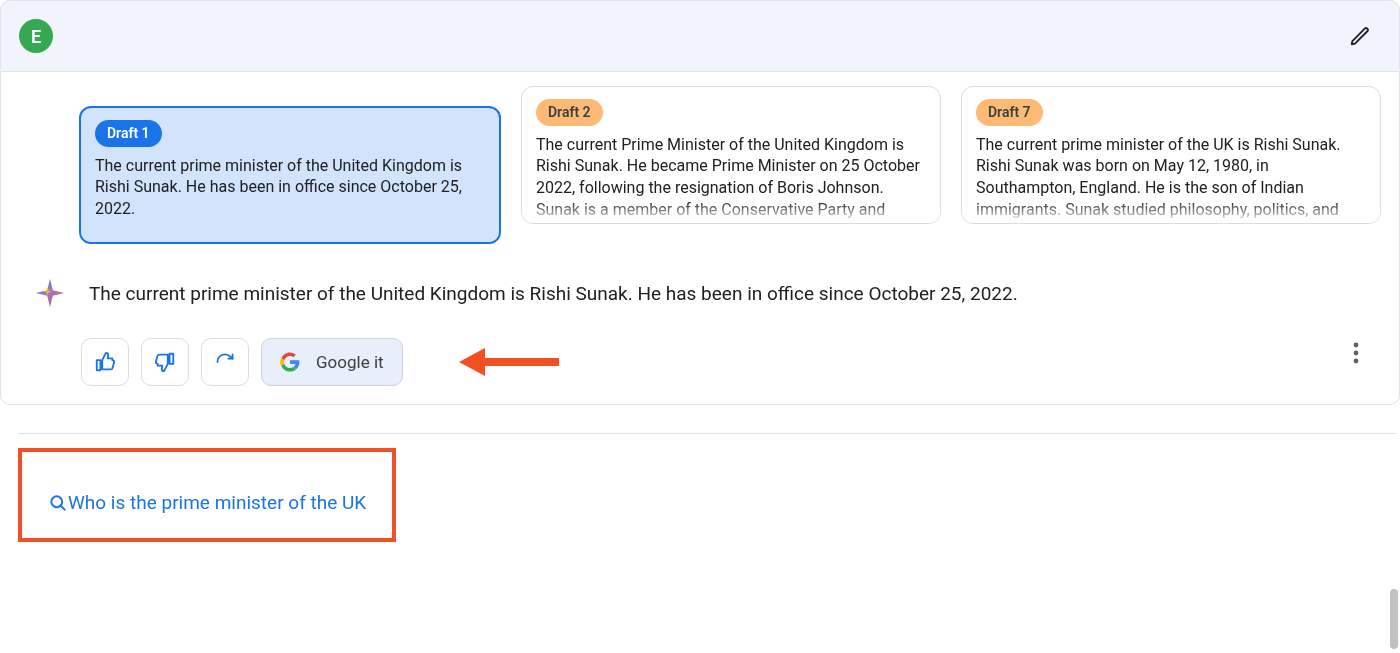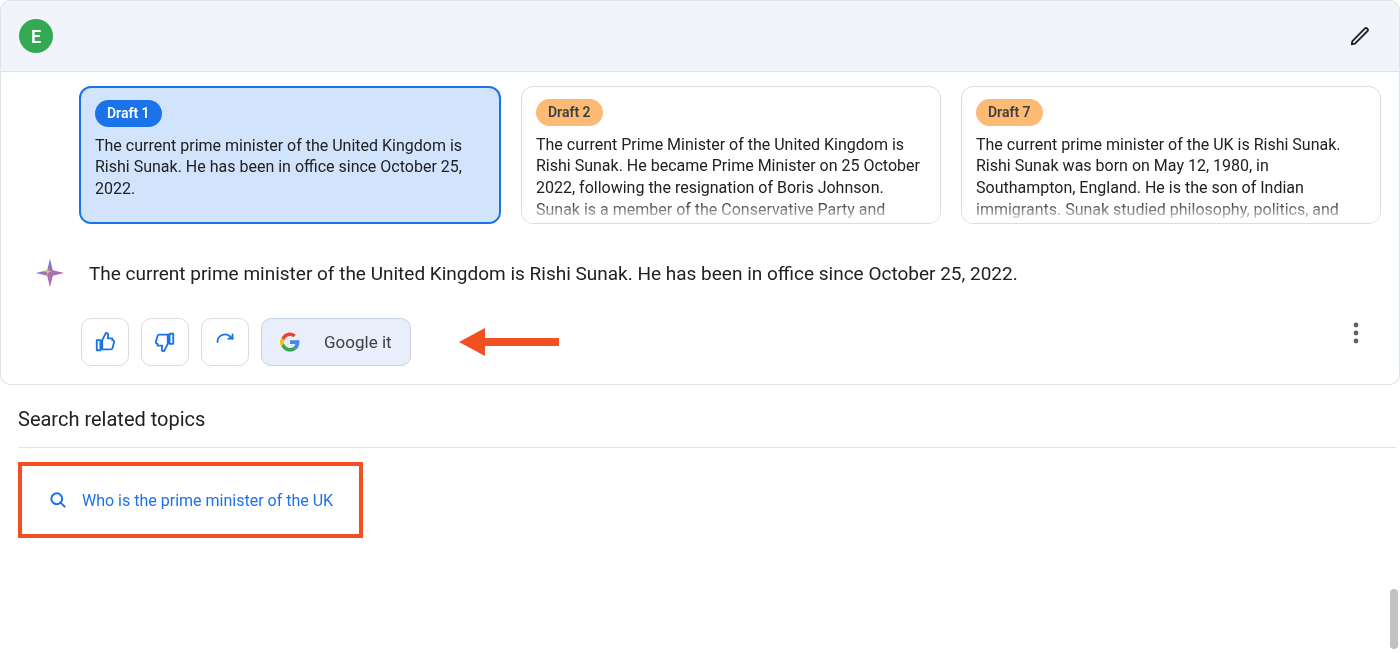--- a/index.html
+++ b/index.html
@@ -85,20 +85,21 @@
     font-size: 16px;
     line-height: 1.35;
     cursor: pointer;
     overflow: hidden;
     height: 138px;
     position: relative;
   }
   .draft-card.selected {
     background: #d2e3fc;
     border: 2px solid #1a73e8;
+    margin-top: 20px;
   }
   .draft-card.selected .draft-chip {
     background: #1a73e8;
     color: #fff;
   }
   .draft-chip {
     display: inline-block;
     background: #fdba74;
     color: #3c4043;
     font-size: 14px;
@@ -150,21 +151,21 @@
     display: flex; align-items: center; justify-content: center;
     cursor: pointer;
     color: #1a73e8;
   }
   .google-it-btn {
     height: 48px;
     border: 1px solid #c8d2e8;
     border-radius: 10px;
     background: #e8effa;
     display: flex; align-items: center; justify-content: center;
-    gap: 24px;
+    gap: 16px;
     padding: 0 18px;
     cursor: pointer;
     color: #3c4043;
     font-size: 17px;
   }
   .more-btn {
     position: absolute;
     right: 10px;
     top: 50%;
     transform: translateY(-50%);
@@ -192,24 +193,24 @@
   }
   .related-highlight-box {
     border: 4px solid #f25022;
     display: inline-block;
     padding: 24px 26px;
     margin-top: 2px;
   }
   .related-link {
     display: flex;
     align-items: center;
-    gap: 14px;
     color: #1a73e8;
-    font-size: 16px;
-    cursor: pointer;
+    font-size: 19px;
+    cursor: pointer;
+    margin-top: 15px;
   }
   .related-divider {
     border-top: 1px solid #e0e4ea;
     margin: 6px 0 12px 0;
   }
 
   
   .scrollbar {
     position: absolute;
     right: 2px;
@@ -314,21 +315,20 @@
       <svg width="6" height="22" viewBox="0 0 6 22" fill="currentColor">
         <circle cx="3" cy="3" r="2.4"></circle>
           <circle cx="3" cy="11" r="2.4"></circle>
           <circle cx="3" cy="19" r="2.4"></circle>
       </svg>
     </div>
   </div>
 </div>
 
 <div class="related-section">
-  <div class="related-heading">Search related topics</div>
   <div class="related-divider"></div>
   <div class="related-highlight-box">
     <div class="related-link">
       <span>
         <svg width="20" height="20" viewBox="0 0 24 24" fill="none" stroke="#1a73e8" stroke-width="2.4" stroke-linecap="round">
             <circle cx="10.5" cy="10.5" r="6.5"></circle>
             <line x1="20" y1="20" x2="15.2" y2="15.2"></line>
           </svg>
       </span>
       <span>Who is the prime minister of the UK</span>

